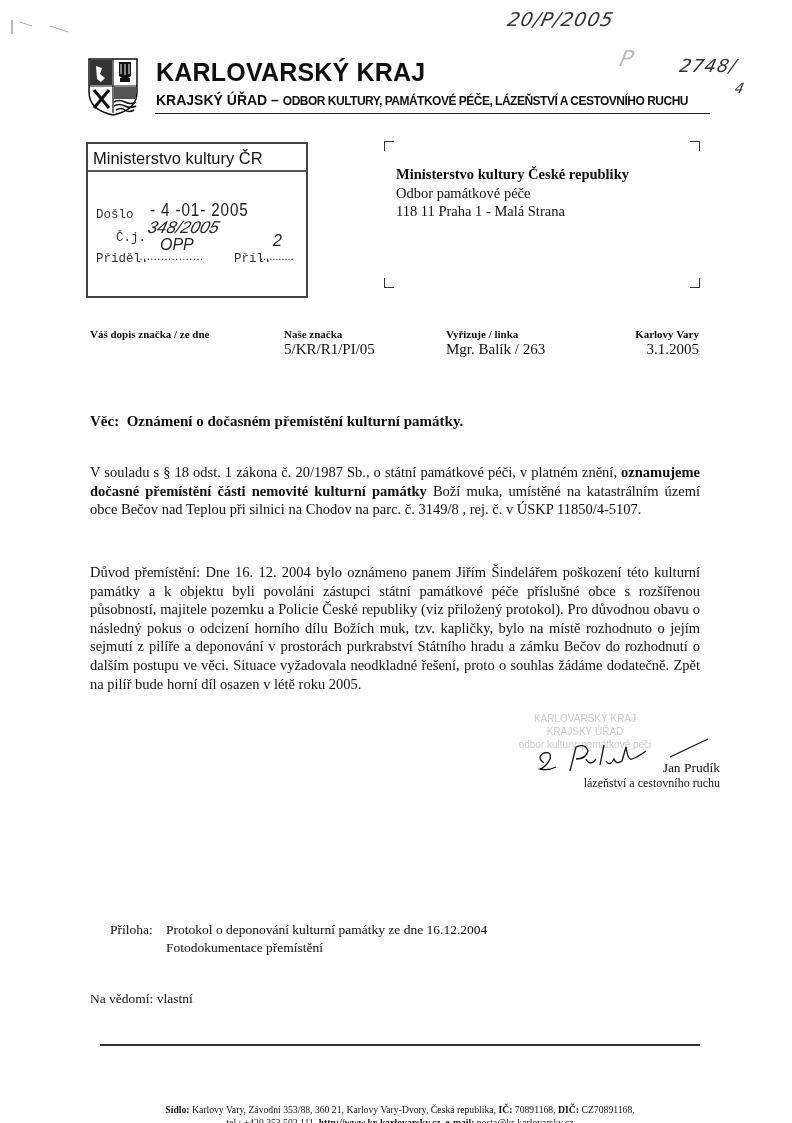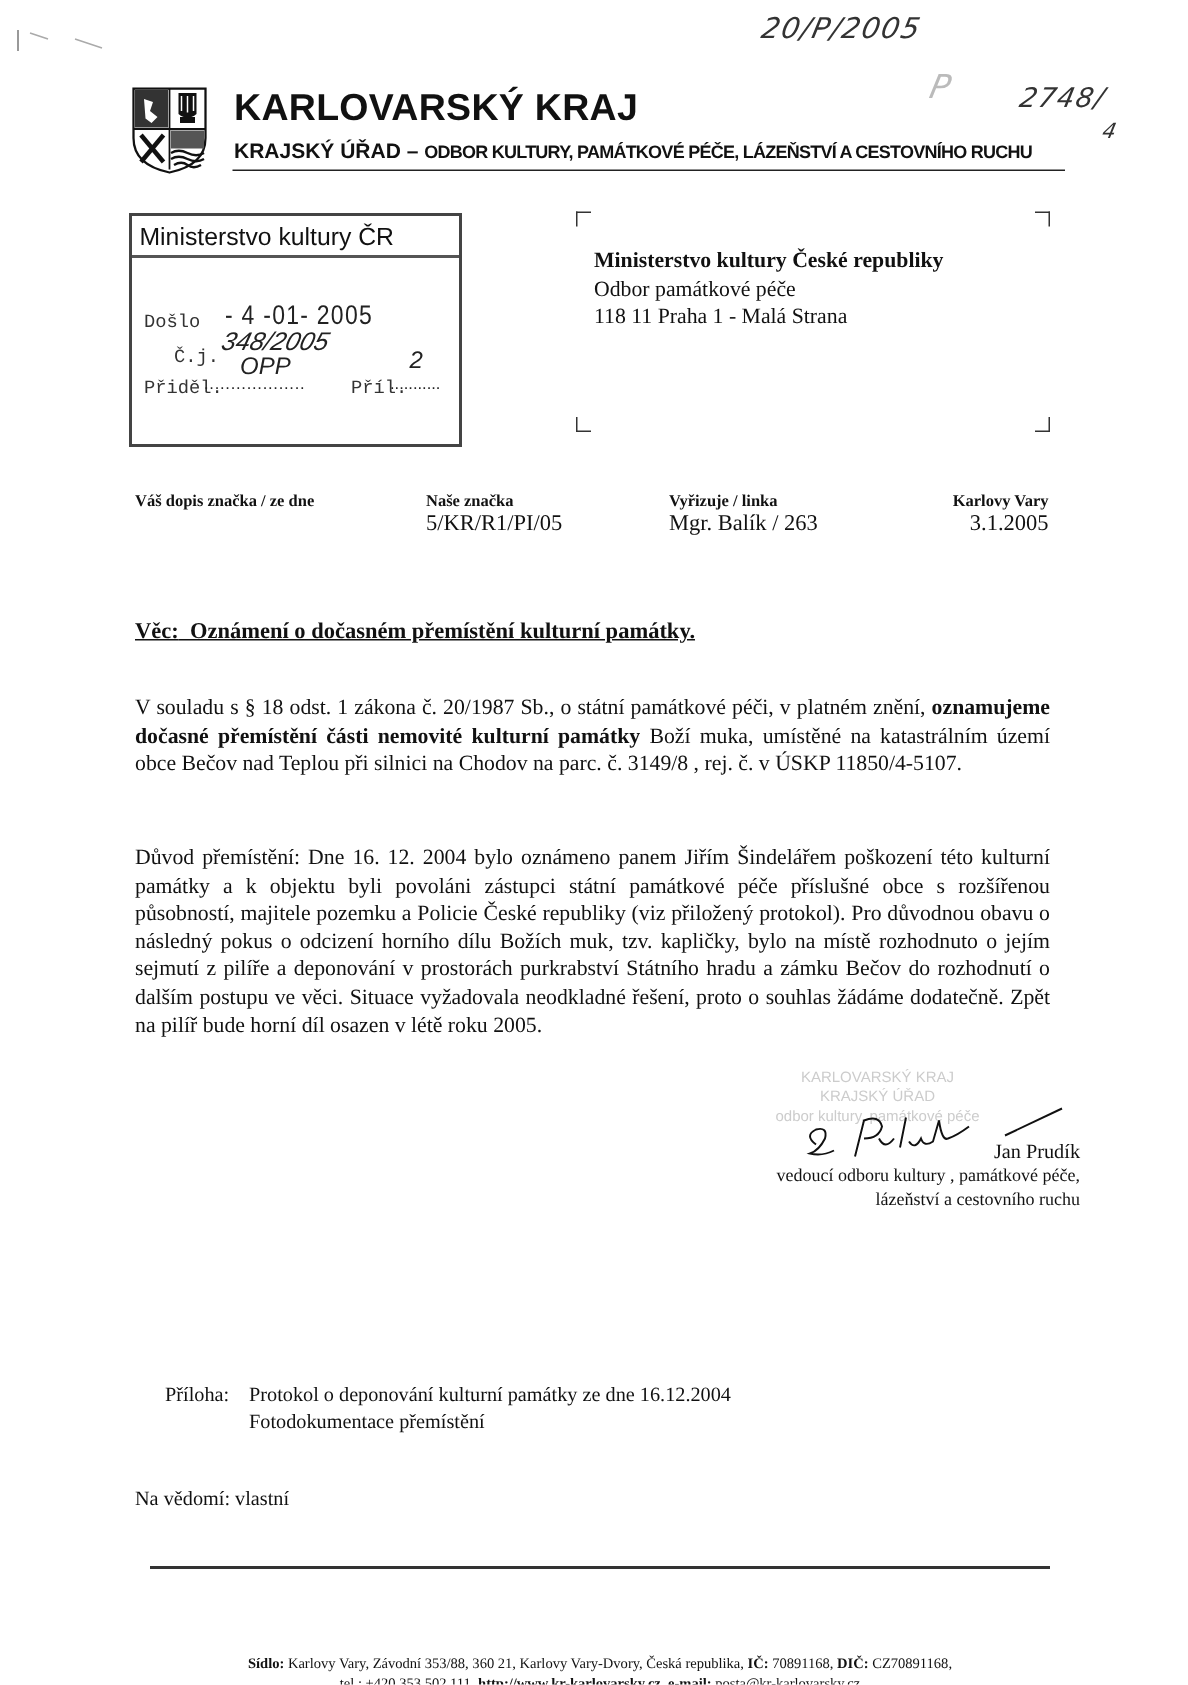--- a/index.html
+++ b/index.html
@@ -49,21 +49,21 @@
   
   .ref { top: 327px; font-size: 11px; line-height: 15px; }
   .ref .h { font-weight: bold; }
   .ref .v { font-size: 15px; }
   #ref-your { left: 90px; }
   #ref-our { left: 284px; }
   #ref-handler { left: 446px; }
   #ref-place { right: 93px; text-align: right; }
 
   
-  #subject { left: 90px; top: 413px; font-weight: bold; font-size: 15px; text-decoration: underline; }
+  #subject { left: 90px; top: 413px; font-weight: bold; font-size: 15px; }
 
   
   .para { left: 90px; width: 610px; font-size: 14.5px; line-height: 18.6px; text-align: justify; }
   #para1 { top: 463px; }
   #para2 { top: 563px; }
 
   
   #sign-stamp { left: 485px; top: 712px; width: 200px; height: 50px; color: #ccc; font-family: "Liberation Sans", sans-serif; font-size: 10px; text-align: center; line-height: 13px; }
   #signature { left: 530px; top: 735px; width: 180px; height: 45px; }
   #signer { left: 440px; top: 759px; width: 280px; text-align: right; font-size: 13.5px; line-height: 17px; }
@@ -155,30 +155,29 @@
 </div>
 
 <div class="abs" id="subject"><span>Věc:</span>&nbsp; <span>Oznámení o dočasném přemístění kulturní památky.</span></div>
 
 <div class="abs para" id="para1"><span>V souladu s § 18 odst. 1 zákona č. 20/1987 Sb., o státní památkové péči, v platném znění, </span><b>oznamujeme dočasné přemístění části nemovité kulturní památky</b><span> Boží muka, umístěné na katastrálním území obce Bečov nad Teplou při silnici na Chodov na parc. č. 3149/8 , rej. č. v ÚSKP 11850/4-5107.</span></div>
 <div class="abs para" id="para2">Důvod přemístění: Dne 16. 12. 2004 bylo oznámeno panem Jiřím Šindelářem poškození této kulturní památky a k objektu byli povoláni zástupci státní památkové péče příslušné obce s rozšířenou působností, majitele pozemku a Policie České republiky (viz přiložený protokol). Pro důvodnou obavu o následný pokus o odcizení horního dílu Božích muk, tzv. kapličky, bylo na místě rozhodnuto o jejím sejmutí z pilíře a deponování v prostorách purkrabství Státního hradu a zámku Bečov do rozhodnutí o dalším postupu ve věci. Situace vyžadovala neodkladné řešení, proto o souhlas žádáme dodatečně. Zpět na pilíř bude horní díl osazen v létě roku 2005.</div>
 
 <div class="abs" id="sign-stamp">
   <div>KARLOVARSKÝ KRAJ</div>
   <div>KRAJSKÝ ÚŘAD</div>
-  <div>odbor kultury, památkové péče</div>
+  <div>odbor kultury, památkové péči</div>
 </div>
 <svg class="abs" id="signature" viewBox="0 0 180 45">
   <path d="M14 28 q-8 -6 0 -10 q8 -2 6 6 q-4 8 -10 10 q8 2 16 -2" stroke="#111" stroke-width="1.3" fill="none"></path>
   <path d="M40 36 l6 -24 q10 -4 12 4 q-2 8 -12 8 M56 24 q4 8 10 0 M70 30 l4 -20 M76 26 q4 6 8 -2 q2 6 8 2 l4 -14 q2 14 6 12 q6 -2 14 -8" stroke="#111" stroke-width="1.3" fill="none"></path>
   <path d="M140 22 l38 -18" stroke="#111" stroke-width="1.3" fill="none"></path>
 </svg>
 <div class="abs" id="signer">
   <div>Jan Prudík</div>
-  <div class="role">vedoucí odboru kultury , památkové péče,</div>
   <div class="role">lázeňství a cestovního ruchu</div>
 </div>
 
 <div class="abs" id="attach">
   <div class="att-row">
       <span class="att-lbl">Příloha:</span>
       <span>Protokol o deponování kulturní památky ze dne 16.12.2004</span>
     </div>
   <div class="att-row">
       <span class="att-lbl"></span>

